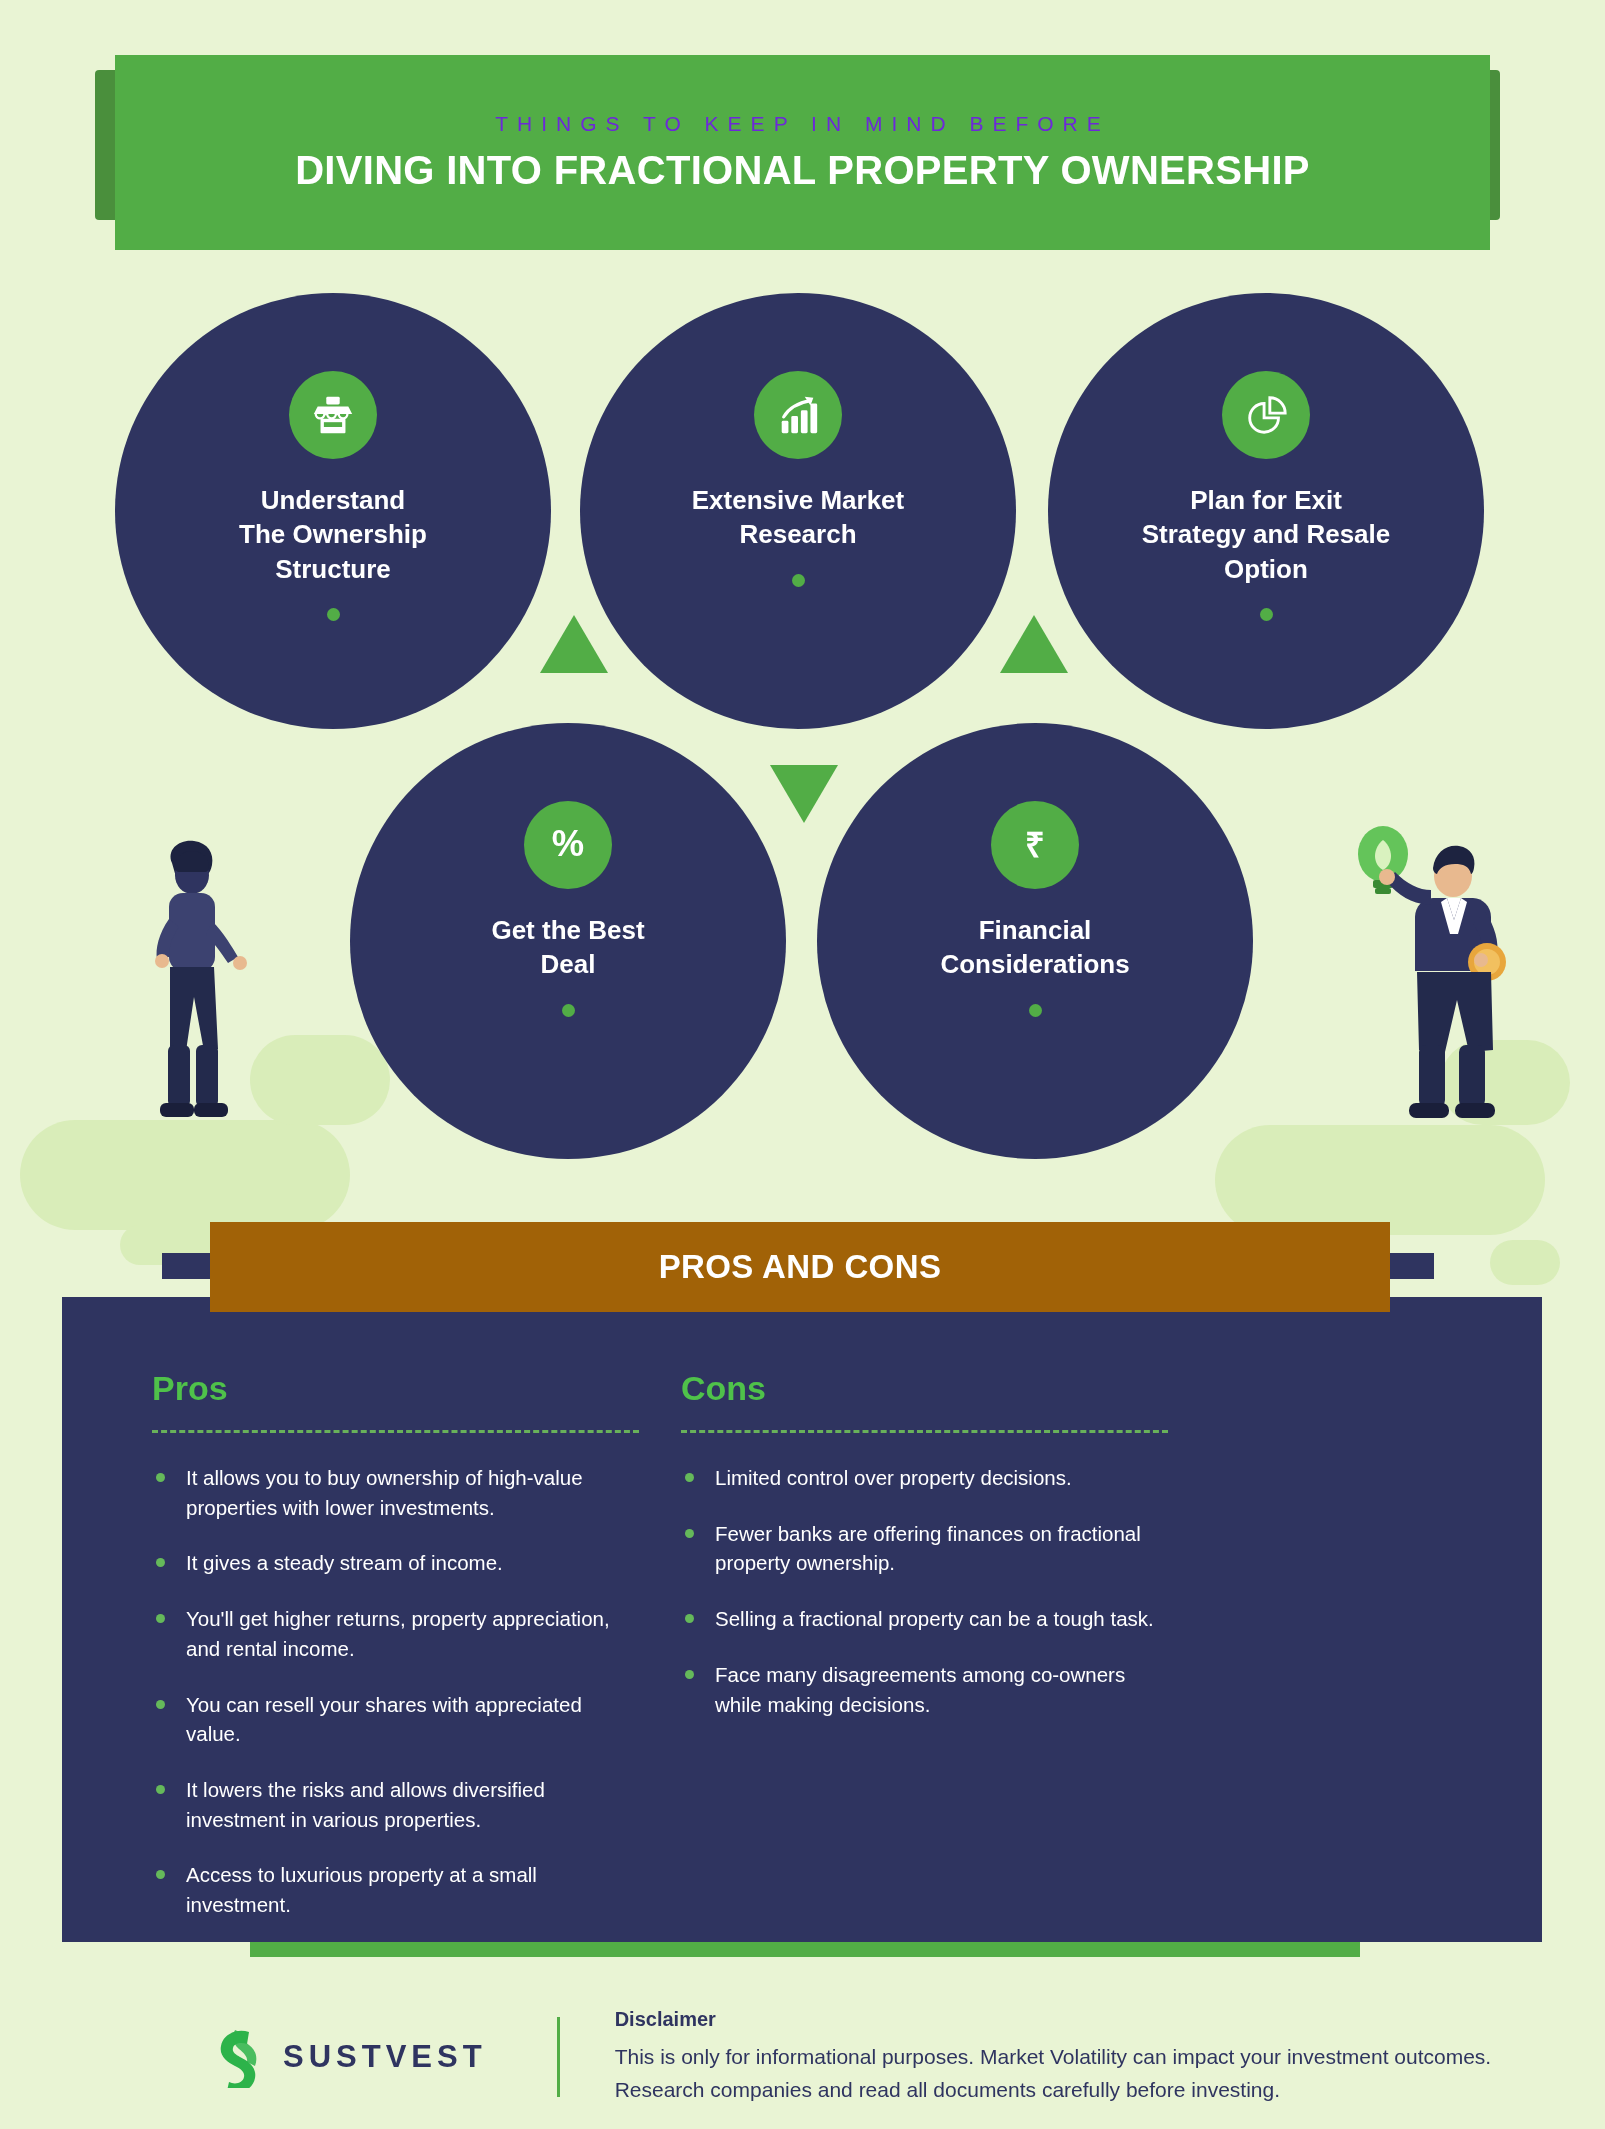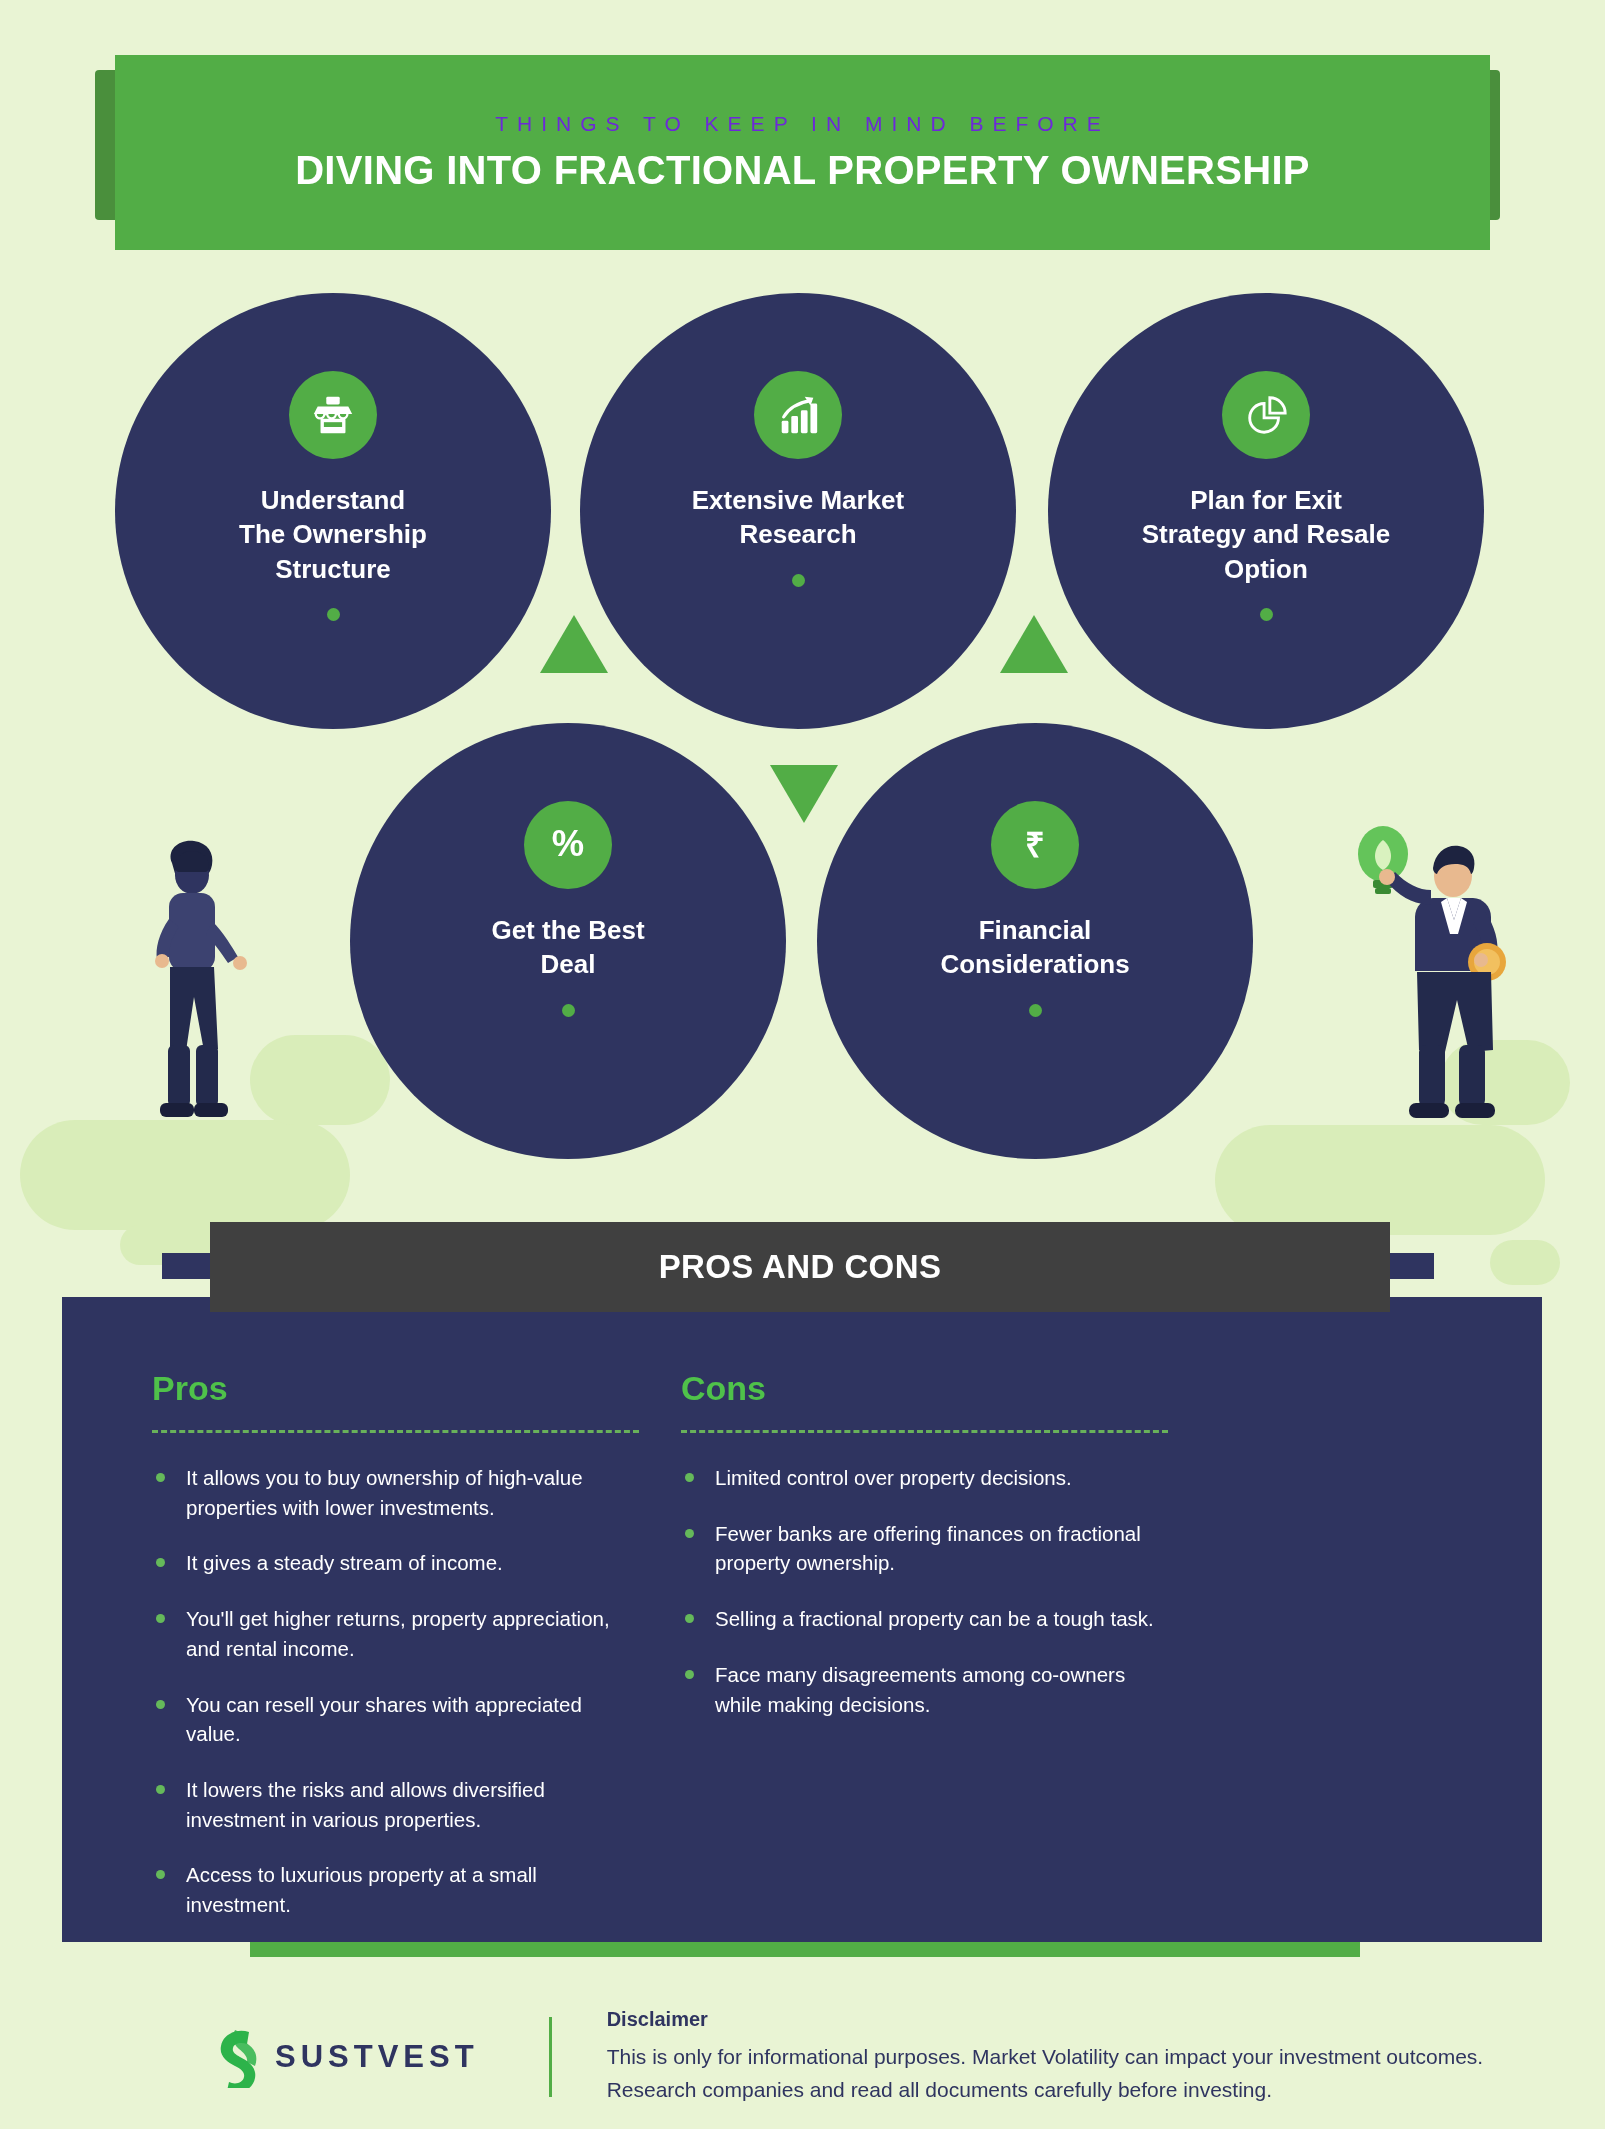--- a/index.html
+++ b/index.html
@@ -115,21 +115,21 @@
   .arrow.a3 { left: 770px; top: 765px;  border-left: 34px solid transparent; border-right: 34px solid transparent; border-top: 58px solid #52ad46; }
 
   
   .person { position: absolute; }
 
   
   .pc-band {
     position: absolute;
     left: 210px; top: 1222px;
     width: 1180px; height: 90px;
-    background: #404040;
+    background: #a16207;
     display: flex; align-items: center; justify-content: center;
     z-index: 3;
   }
   .pc-band-title {
     color: #ffffff; font-size: 33px; font-weight: 700; letter-spacing: 0.4px;
   }
   .pc-ear {
     position: absolute;
     width: 72px; height: 26px;
     background: #2f3460;
@@ -192,21 +192,21 @@
   }
 
   
   .footer {
     position: absolute;
     left: 0; top: 1985px;
     width: 1605px; height: 144px;
     display: flex; align-items: center;
     padding-left: 215px;
   }
-  .brand { display: flex; align-items: center; gap: 8px; }
+  .brand { display: flex; align-items: center; gap: 16px; }
   .brand-name {
     color: #2f3460; font-size: 31px; font-weight: 700; letter-spacing: 5px;
   }
   .divider {
     width: 3px; height: 80px; background: #52ad46; margin: 0 55px 0 70px;
   }
   .disclaim-title { color: #2f3460; font-size: 20px; font-weight: 700; margin-bottom: 10px; }
   .disclaim-line  { color: #2f3460; font-size: 21px; line-height: 1.55; }
 </style>
 </head>

